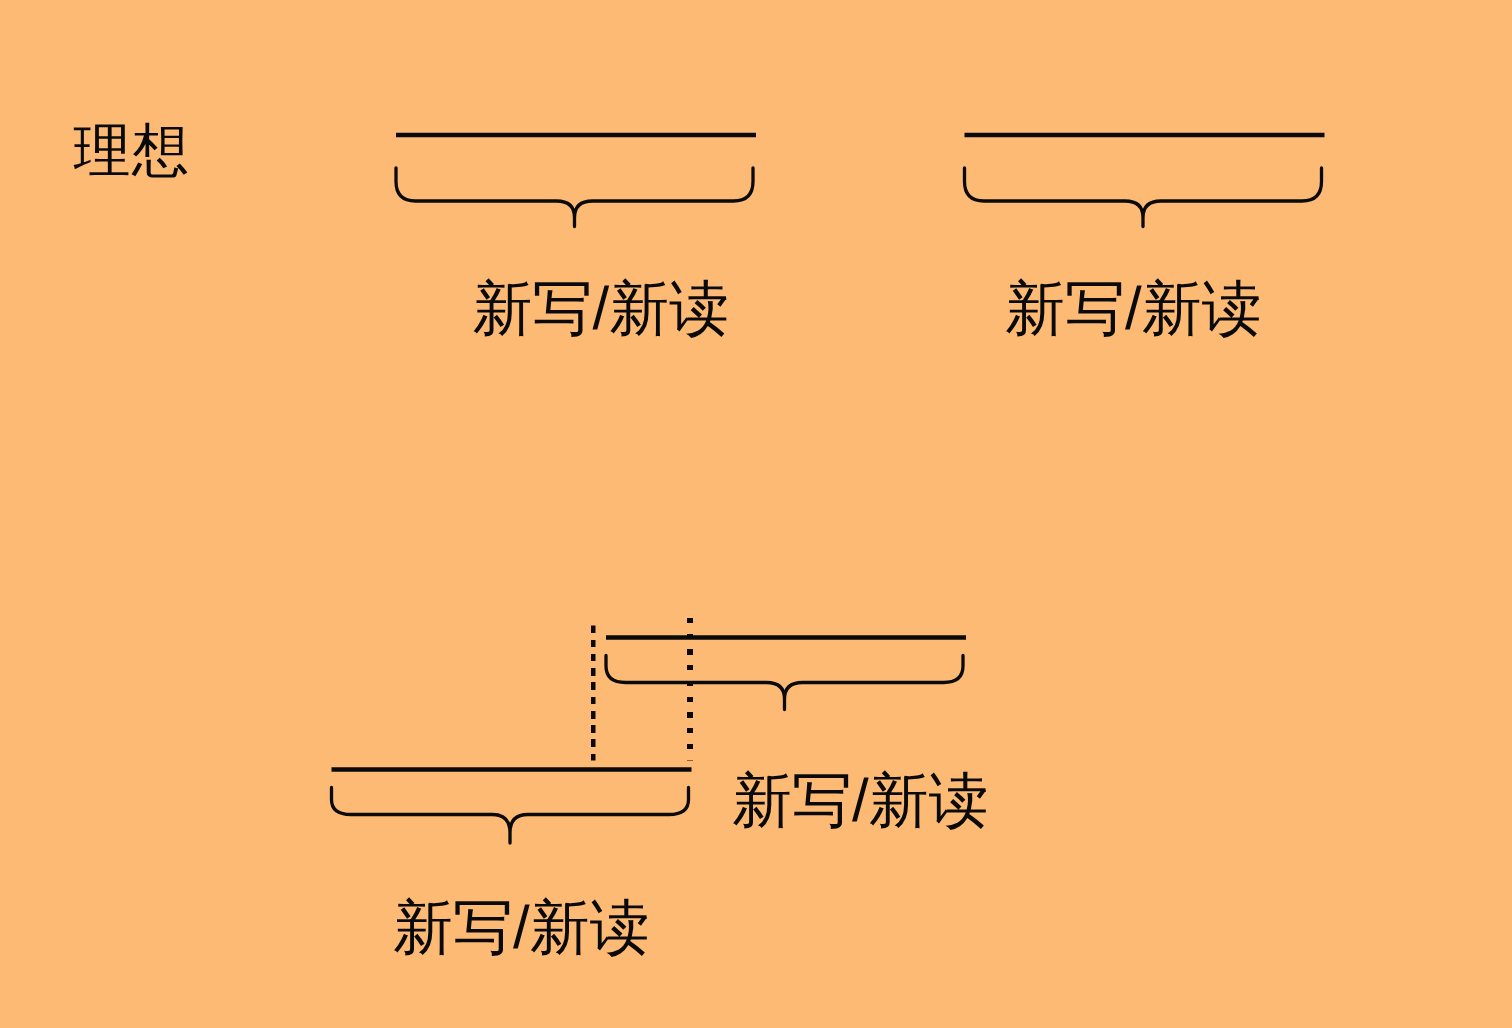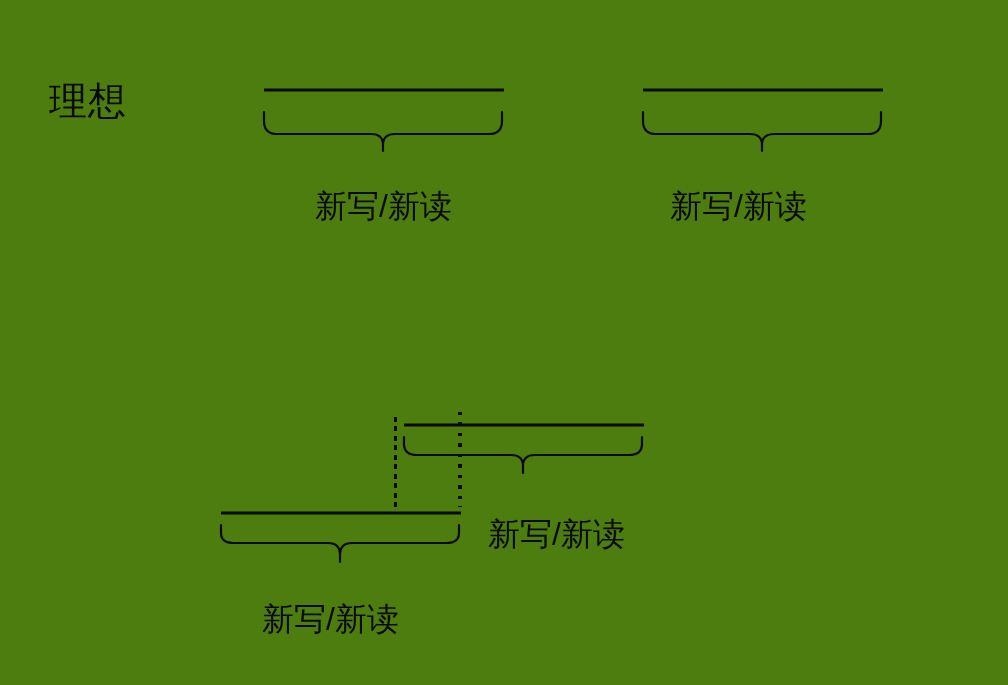--- a/index.html
+++ b/index.html
@@ -4,36 +4,36 @@
 <style>
   html, body {
     margin: 0;
     padding: 0;
     background: #ffffff;
   }
   .canvas {
     position: relative;
     width: 1008px;
     height: 685px;
-    background: #4d7c0f;
+    background: #fdba74;
     overflow: hidden;
     font-family: "Liberation Sans", "DejaVu Sans", sans-serif;
     color: #0a0a0a;
   }
   .row-label {
     position: absolute;
     font-size: 38px;
     line-height: 38px;
     letter-spacing: 1px;
     color: #0a0a0a;
     white-space: nowrap;
   }
   .seg-label {
     position: absolute;
-    font-size: 32px;
+    font-size: 40px;
     line-height: 38px;
     color: #0a0a0a;
     white-space: nowrap;
   }
   .bracket {
     position: absolute;
     overflow: visible;
   }
   .bracket line {
     stroke: #0a0a0a;

